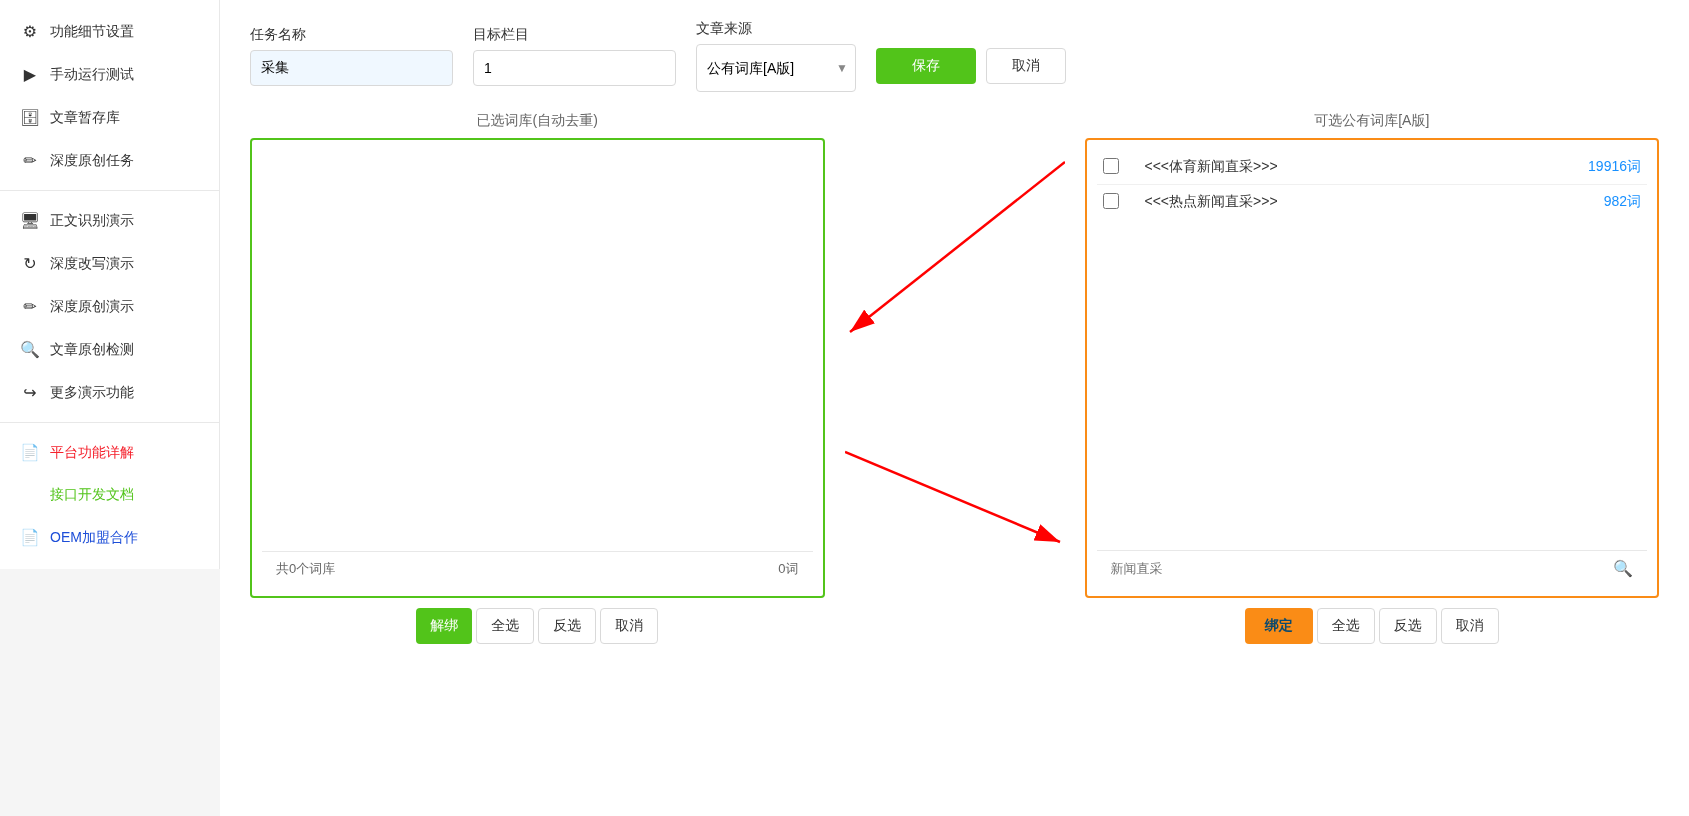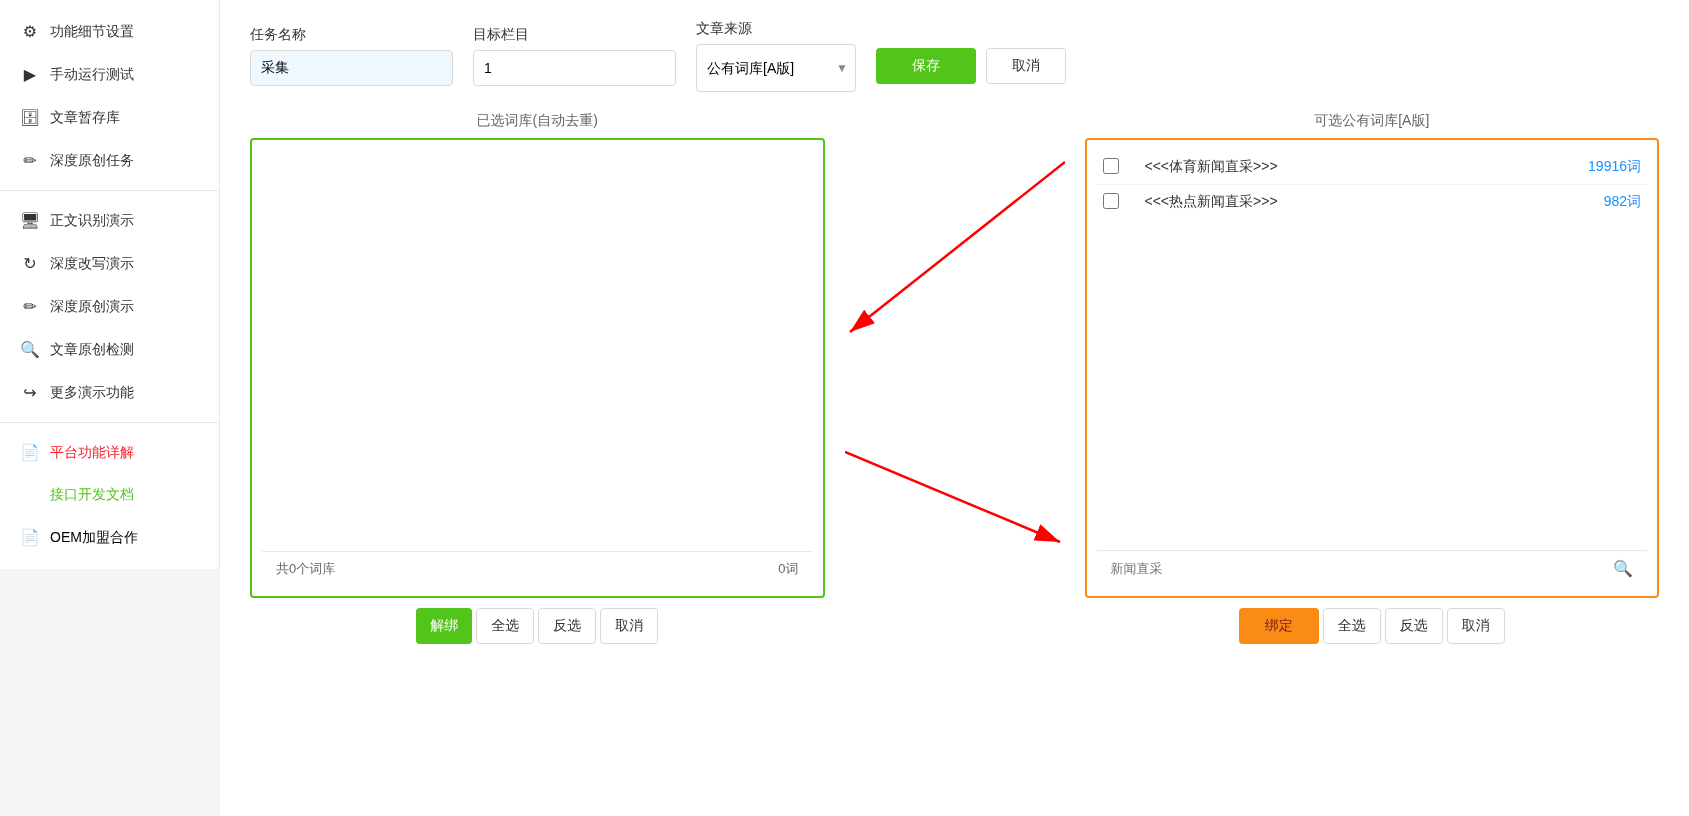--- a/index.html
+++ b/index.html
@@ -19,21 +19,21 @@
       padding: 12px 20px;
       cursor: pointer;
       color: #333;
       gap: 10px;
     }
     .sidebar-icon { font-size: 16px; width: 20px; text-align: center; flex-shrink: 0; }
     .sidebar-label { font-size: 14px; }
     .sidebar-divider { border: none; border-top: 1px solid #e8e8e8; margin: 8px 0; }
     .sidebar-item.red .sidebar-label { color: #f5222d; }
     .sidebar-item.green .sidebar-label { color: #52c41a; }
-    .sidebar-item.orange .sidebar-label { color: #000000; }
+    .sidebar-item.orange .sidebar-label { color: #1d4ed8; }
 
     
     .main-content {
       flex: 1;
       padding: 20px 30px;
       background: #fff;
       overflow: auto;
     }
 
     
@@ -87,21 +87,21 @@
       padding: 0 24px;
       border-radius: 4px;
       border: none;
       cursor: pointer;
       font-size: 14px;
       height: 36px;
     }
     .btn-save { background: #52c41a; color: #fff; min-width: 100px; }
     .btn-cancel { background: #fff; color: #333; border: 1px solid #d9d9d9; min-width: 80px; }
     .btn-unbind { background: #52c41a; color: #fff; padding: 6px 14px; }
-    .btn-bind { background: #fa8c16; color: #7f1d1d; padding: 6px 26px; }
+    .btn-bind { background: #fa8c16; color: #0c4a6e; padding: 6px 20px; font-weight: bold; }
     .btn-plain { background: #fff; color: #333; border: 1px solid #d9d9d9; padding: 6px 14px; }
 
     
     .panel-wrap {
       flex: 1;
       display: flex;
       flex-direction: column;
     }
     .panel-title {
       text-align: center;

